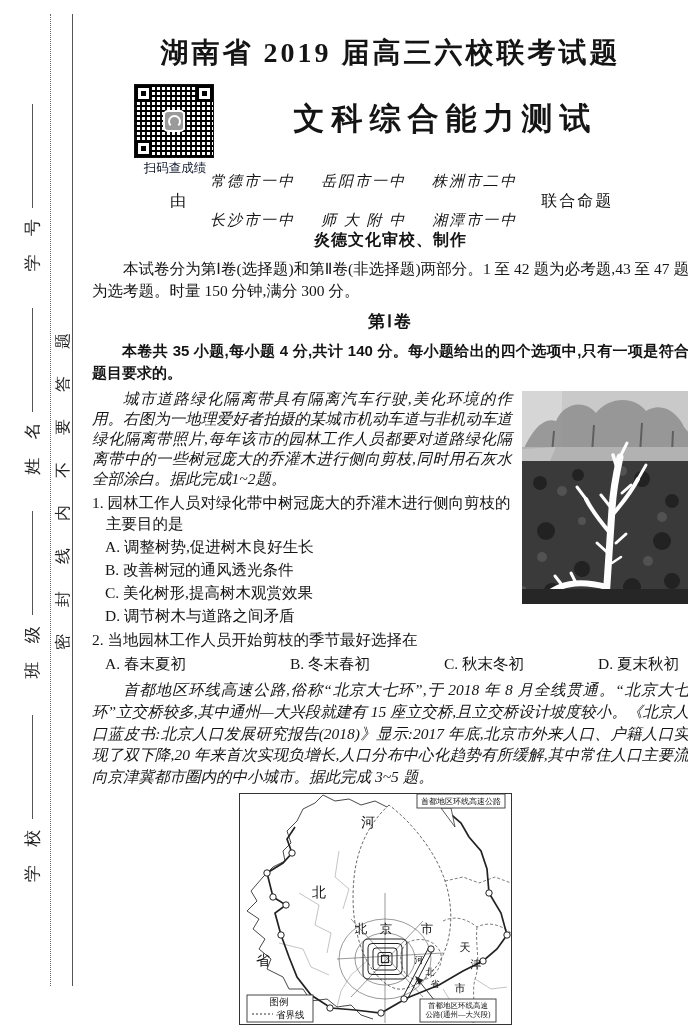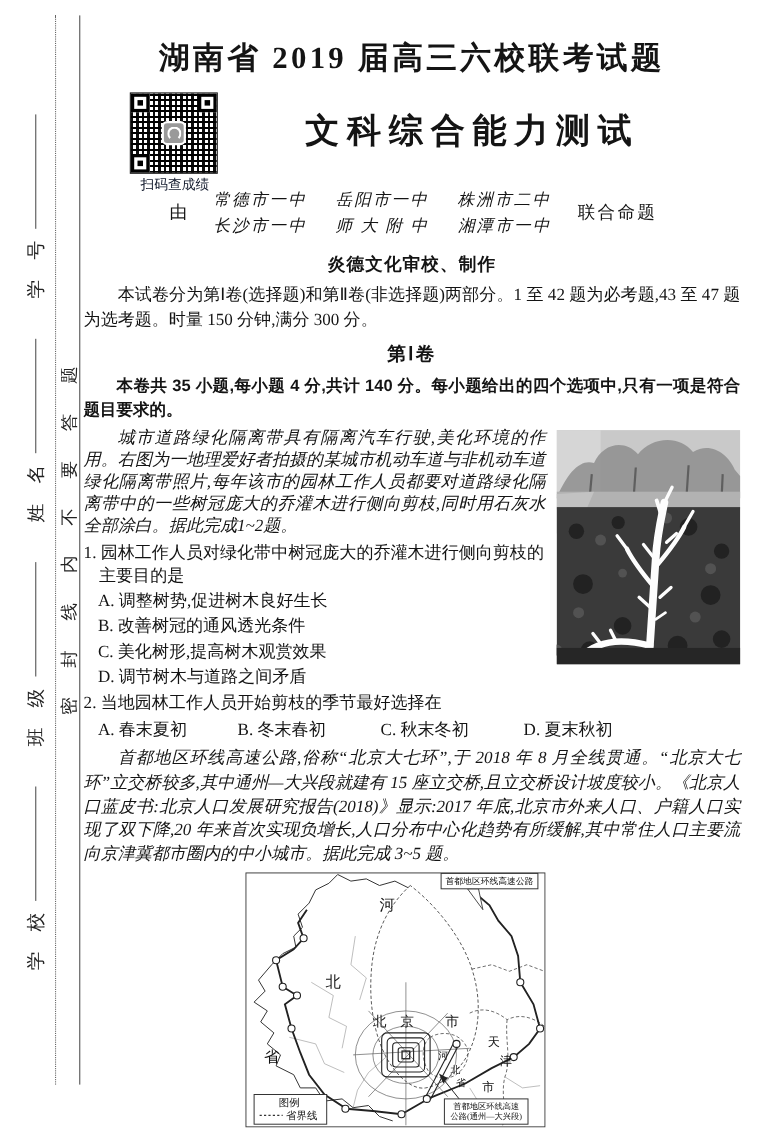--- a/index.html
+++ b/index.html
@@ -13,58 +13,58 @@
                 transform:rotate(-90deg); transform-origin:0 0;
                 display:flex; justify-content:space-between; align-items:center;
                 font-size:17px; color:#222; }
   .field { display:flex; align-items:center; letter-spacing:7px; white-space:nowrap; }
   .blank { display:inline-block; width:104px; height:0; border-bottom:1px solid #555; margin-left:4px; }
   .seal-rot { position:absolute; left:53px; top:650px; width:340px; height:20px;
               transform:rotate(-90deg); transform-origin:0 0;
               font-size:16px; letter-spacing:27px; white-space:nowrap; color:#222; }
 
   
-  .content { position:absolute; left:76px; top:0; width:597px; }
+  .content { position:absolute; left:92px; top:0; width:597px; }
   .exam-title { margin-top:34px; text-align:center; font-size:28px; font-weight:600; letter-spacing:3px; }
 
   .masthead { position:relative; height:158px; }
   .qr-block { position:absolute; left:42px; top:12px; width:82px; }
   .qr { position:relative; width:80px; height:74px; border:1px solid #111;
         background:
           repeating-linear-gradient(90deg, rgba(0,0,0,.95) 0 2px, transparent 2px 5px),
           repeating-linear-gradient(0deg, #000 0 2px, #fff 2px 5px); }
   .finder { position:absolute; width:17px; height:17px; border:3px solid #000; background:#fff; }
   .finder::after { content:""; position:absolute; inset:3px; background:#000; }
   .finder.tl { top:0; left:0; } .finder.tr { top:0; right:0; } .finder.bl { bottom:0; left:0; }
   .qr-logo { position:absolute; top:50%; left:50%; transform:translate(-50%,-50%);
              width:22px; height:22px; background:#9a9a9a; border:2px solid #fff; border-radius:5px;
              display:flex; align-items:center; justify-content:center; }
   .qr-logo::after { content:""; width:9px; height:9px; border:2.5px solid #fff; border-radius:50%; border-bottom-color:transparent; }
   .qr-caption { margin-top:2px; text-align:center; font-size:12.5px; font-family:"Liberation Sans", sans-serif; color:#0f172a; }
 
   .subject-title { position:absolute; left:110px; right:0; top:26px; text-align:center;
                    font-family:"Liberation Sans", sans-serif; font-weight:bold; font-size:31px; letter-spacing:7px; }
   .byline { position:absolute; left:78px; top:100px; display:flex; align-items:center; gap:24px; font-size:16px; }
-  .schools { display:flex; flex-direction:column; gap:5px; font-style:italic; font-size:15px; }
+  .schools { display:flex; flex-direction:column; gap:20px; font-style:italic; font-size:15px; }
   .school-row { display:flex; gap:26px; letter-spacing:2px; white-space:nowrap; }
   .byline-suffix { letter-spacing:2px;text-align:center; }
   .producer { text-align:center; font-family:"Liberation Sans", sans-serif; font-weight:bold; font-size:16px; letter-spacing:1px; }
 
   .intro { margin-top:7px; font-size:15.5px; line-height:22px; text-align:justify; text-indent:2em; word-break:break-all; }
   .sec-heading { margin-top:8px; text-align:center; font-size:17px; font-weight:bold; letter-spacing:2px; }
   .instruction { margin-top:7px; font-family:"Liberation Sans", sans-serif; font-weight:bold; font-size:15px;
                  line-height:22px; text-align:justify; text-indent:2em; word-break:break-all; }
 
   .qblock { margin-top:5px; font-size:15.5px; line-height:21px; }
   .tree-photo { float:right; width:167px; height:213px; margin:2px 0 8px 10px; }
   .passage { font-style:italic; line-height:20px; text-align:justify; text-indent:2em; word-break:break-all; }
   .qstem { margin-top:3px; padding-left:14px; text-indent:-14px; }
   .opt { padding-left:13px; margin-top:2px; }
-  .opt-row { display:flex; padding-left:13px; margin-top:3px; }
-  .opt-row .o1 { width:127px; } .opt-row .o2 { width:130px; } .opt-row .o3 { width:130px; }
+  .opt-row { display:flex; padding-left:13px; margin-top:3px;gap:24px; }
+  .opt-row .o1 { width:127px; } .opt-row .o2 { width:130px;margin-left:34px; } .opt-row .o3 { width:130px; }
 
   .passage2 { margin-top:5px; font-size:15.5px; font-style:italic; line-height:21.8px;
               text-align:justify; text-indent:2em; word-break:break-all; }
 
   .map-wrap { width:330px; height:232px; margin:5px 0 0 147px; }
 </style>
 </head>
 <body>
 
 <div class="vline-dotted"></div>

